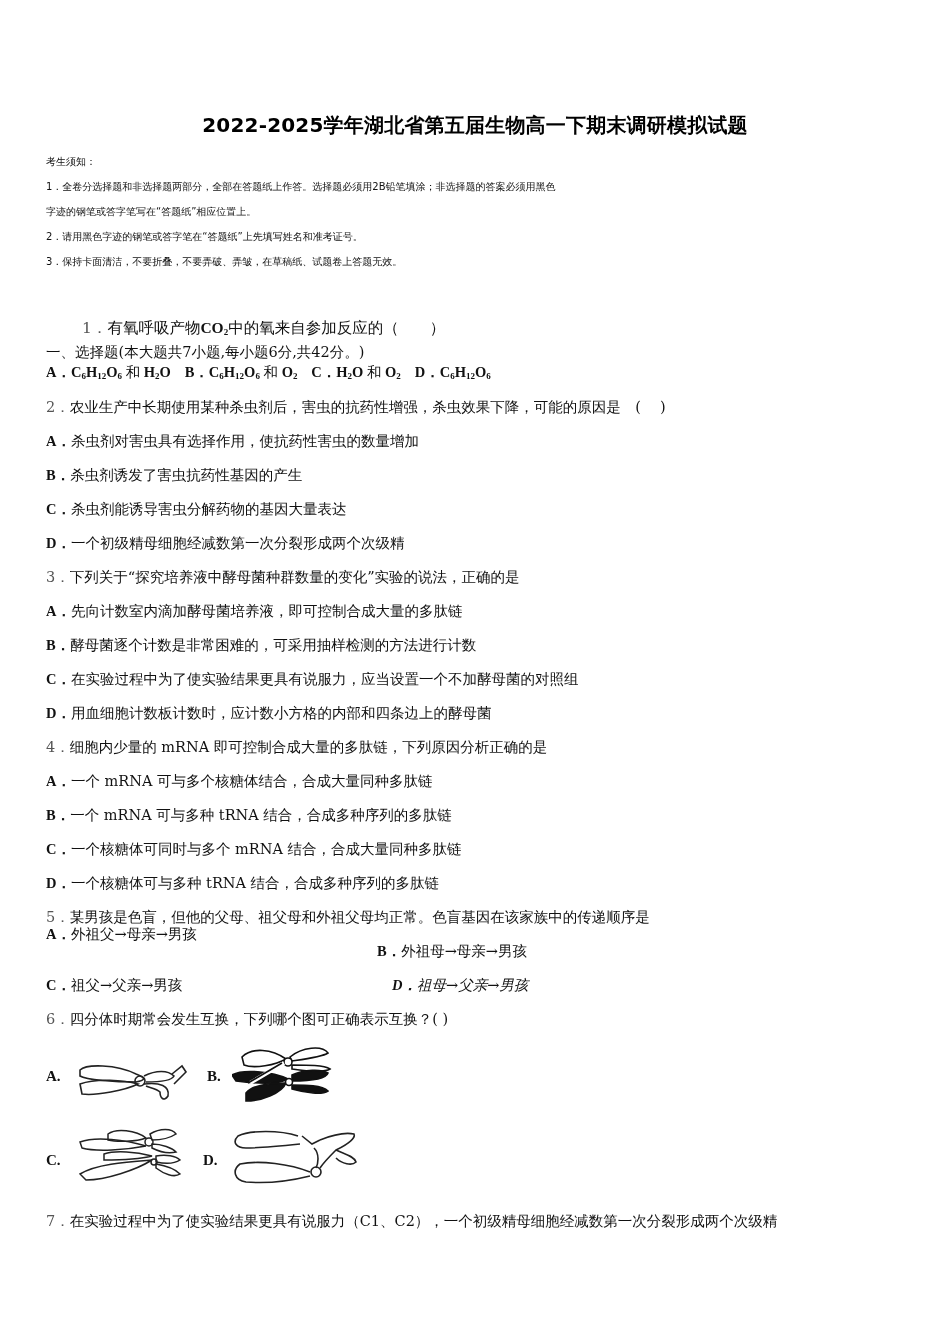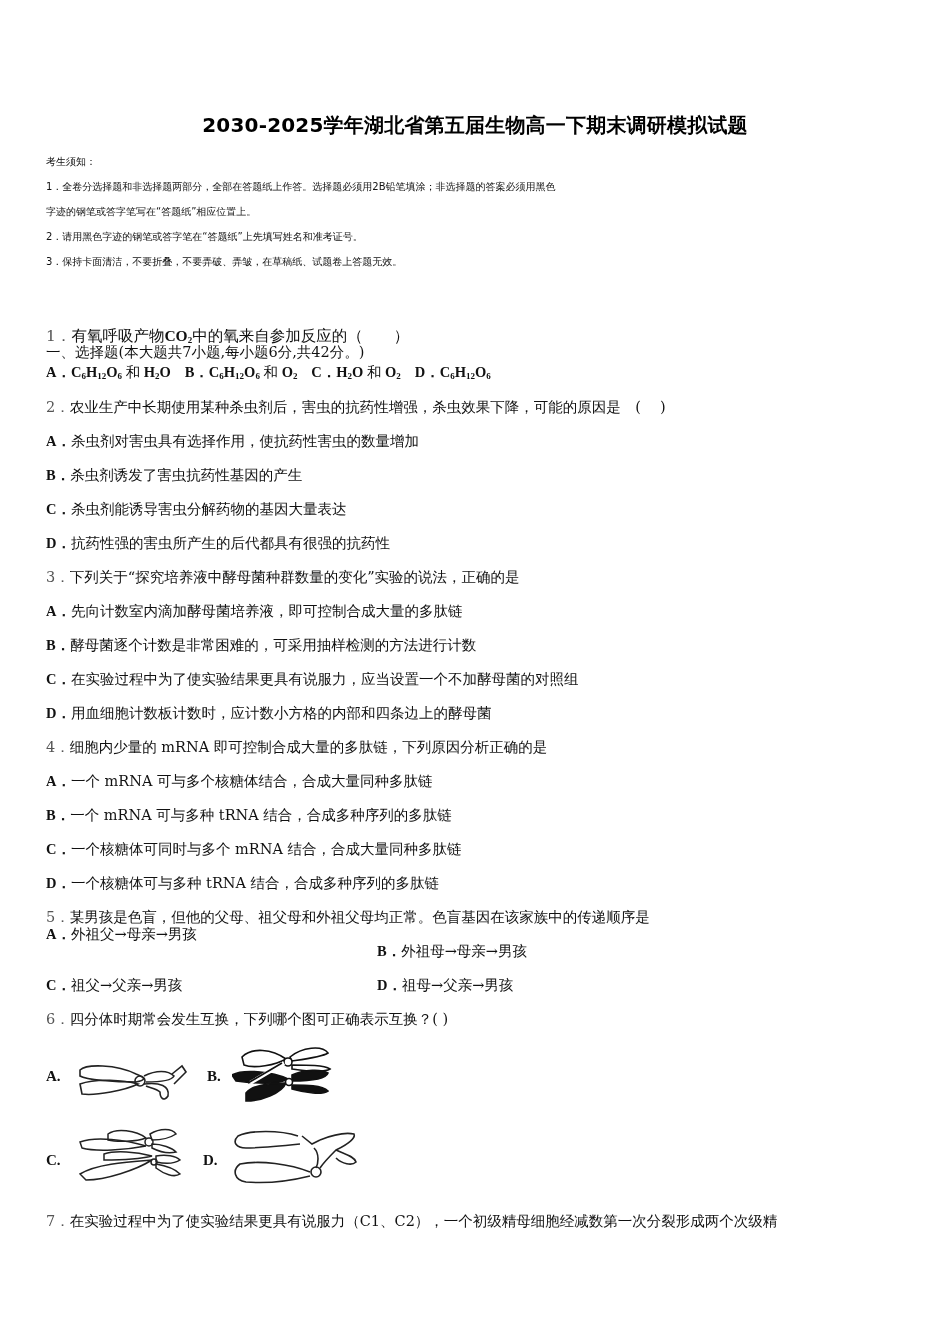--- a/index.html
+++ b/index.html
@@ -14,47 +14,47 @@
   .lbl { font-weight: bold; font-family: "Liberation Serif", "DejaVu Serif", serif; }
   .chem { font-weight: bold; font-family: "Liberation Serif", "DejaVu Serif", serif; }
   .chem sub { font-size: 9px; vertical-align: -2px; }
   .opt2 { position: absolute; white-space: nowrap; font-size: 14.5px; line-height: 20px; }
   .fig { position: absolute; }
   .fig-label { position: absolute; font-weight: bold; font-size: 15px; font-family: "Liberation Serif", "DejaVu Serif", serif; }
 </style>
 </head>
 <body>
 
-<div class="title">2030-2025学年湖北省第五届生物高一下期末调研模拟试题</div>
+<div class="title">2022-2025学年湖北省第五届生物高一下期末调研模拟试题</div>
 
 <div class="line notice" style="top:152px;">考生须知：</div>
 <div class="line notice" style="top:177px;">1．全卷分选择题和非选择题两部分，全部在答题纸上作答。选择题必须用2B铅笔填涂；非选择题的答案必须用黑色</div>
 <div class="line notice" style="top:202px;">字迹的钢笔或答字笔写在“答题纸”相应位置上。</div>
 <div class="line notice" style="top:227px;">2．请用黑色字迹的钢笔或答字笔在“答题纸”上先填写姓名和准考证号。</div>
 <div class="line notice" style="top:252px;">3．保持卡面清洁，不要折叠，不要弄破、弄皱，在草稿纸、试题卷上答题无效。</div>
 
 <div class="line" style="top:298px;margin-top:44px;">一、选择题(本大题共7小题,每小题6分,共42分。)</div>
 
-<div class="line" style="top:326px; font-size:15.5px;">
+<div class="line" style="top:318px; font-size:15.5px;margin-left:36px;">
   <span class="qnum">1．</span><span>有氧呼吸产物</span><span class="chem"><span>CO</span><sub>2</sub></span><span>中的氧来自参加反应的（　　）</span>
 </div>
 <div class="line" style="top:362px;">
   <span class="lbl">A．</span><span class="chem">C<sub>6</sub>H<sub>12</sub>O<sub>6</sub> <span style="font-weight:normal">和</span> H<sub>2</sub>O</span>
   &nbsp;&nbsp;<span class="lbl">B．</span><span class="chem">C<sub>6</sub>H<sub>12</sub>O<sub>6</sub> <span style="font-weight:normal">和</span> O<sub>2</sub></span>
   &nbsp;&nbsp;<span class="lbl">C．</span><span class="chem">H<sub>2</sub>O <span style="font-weight:normal">和</span> O<sub>2</sub></span>
   &nbsp;&nbsp;<span class="lbl">D．</span><span class="chem">C<sub>6</sub>H<sub>12</sub>O<sub>6</sub></span>
 </div>
 
 <div class="line" style="top:397px;">
   <span class="qnum">2．</span><span>农业生产中长期使用某种杀虫剂后，害虫的抗药性增强，杀虫效果下降，可能的原因是　( 　)</span>
 </div>
 <div class="line" style="top:431px;"><span class="lbl">A．</span><span>杀虫剂对害虫具有选择作用，使抗药性害虫的数量增加</span></div>
 <div class="line" style="top:465px;"><span class="lbl">B．</span><span>杀虫剂诱发了害虫抗药性基因的产生</span></div>
 <div class="line" style="top:499px;"><span class="lbl">C．</span><span>杀虫剂能诱导害虫分解药物的基因大量表达</span></div>
-<div class="line" style="top:533px;"><span class="lbl">D．</span><span>抗药性强的害虫所产生的后代都具有很强的抗药性</span></div>
+<div class="line" style="top:533px;"><span class="lbl">D．</span><span>一个初级精母细胞经减数第一次分裂形成两个次级精</span></div>
 
 <div class="line" style="top:567px;">
   <span class="qnum">3．</span><span>下列关于“探究培养液中酵母菌种群数量的变化”实验的说法，正确的是</span>
 </div>
 <div class="line" style="top:601px;"><span class="lbl">A．</span><span>先向计数室内滴加酵母菌培养液，即可控制合成大量的多肽链</span></div>
 <div class="line" style="top:635px;"><span class="lbl">B．</span><span>酵母菌逐个计数是非常困难的，可采用抽样检测的方法进行计数</span></div>
 <div class="line" style="top:669px;"><span class="lbl">C．</span><span>在实验过程中为了使实验结果更具有说服力，应当设置一个不加酵母菌的对照组</span></div>
 <div class="line" style="top:703px;"><span class="lbl">D．</span><span>用血细胞计数板计数时，应计数小方格的内部和四条边上的酵母菌</span></div>
 
 <div class="line" style="top:737px;">
@@ -64,21 +64,21 @@
 <div class="line" style="top:805px;"><span class="lbl">B．</span><span>一个 mRNA 可与多种 tRNA 结合，合成多种序列的多肽链</span></div>
 <div class="line" style="top:839px;"><span class="lbl">C．</span><span>一个核糖体可同时与多个 mRNA 结合，合成大量同种多肽链</span></div>
 <div class="line" style="top:873px;"><span class="lbl">D．</span><span>一个核糖体可与多种 tRNA 结合，合成多种序列的多肽链</span></div>
 
 <div class="line" style="top:907px;">
   <span class="qnum">5．</span><span>某男孩是色盲，但他的父母、祖父母和外祖父母均正常。色盲基因在该家族中的传递顺序是</span>
 </div>
 <div class="opt2" style="top:924px; left:46px;"><span class="lbl">A．</span><span>外祖父→母亲→男孩</span></div>
 <div class="opt2" style="top:941px; left:377px;"><span class="lbl">B．</span><span>外祖母→母亲→男孩</span></div>
 <div class="opt2" style="top:975px; left:46px;text-align:right;"><span class="lbl">C．</span><span>祖父→父亲→男孩</span></div>
-<div class="opt2" style="top:975px; left:377px;"><span class="lbl">D．</span><span>祖母→父亲→男孩</span></div>
+<div class="opt2" style="top:975px; left:392px;font-style:italic;"><span class="lbl">D．</span><span>祖母→父亲→男孩</span></div>
 
 <div class="line" style="top:1009px;">
   <span class="qnum">6．</span><span>四分体时期常会发生互换，下列哪个图可正确表示互换？( )</span>
 </div>
 
 <div class="fig-label" style="top:1068px; left:46px;">A.</div>
 <svg class="fig" style="top:1062px; left:76px;" width="112" height="42" viewBox="0 0 112 42">
   <g fill="none" stroke="#222" stroke-width="1.6">
     <path d="M4,8 C10,2 40,2 60,12 C70,16 70,18 60,20 C40,20 10,18 4,14 Z"></path>
     <path d="M4,22 C20,16 48,18 62,22 C50,28 20,34 6,32 Z"></path>

